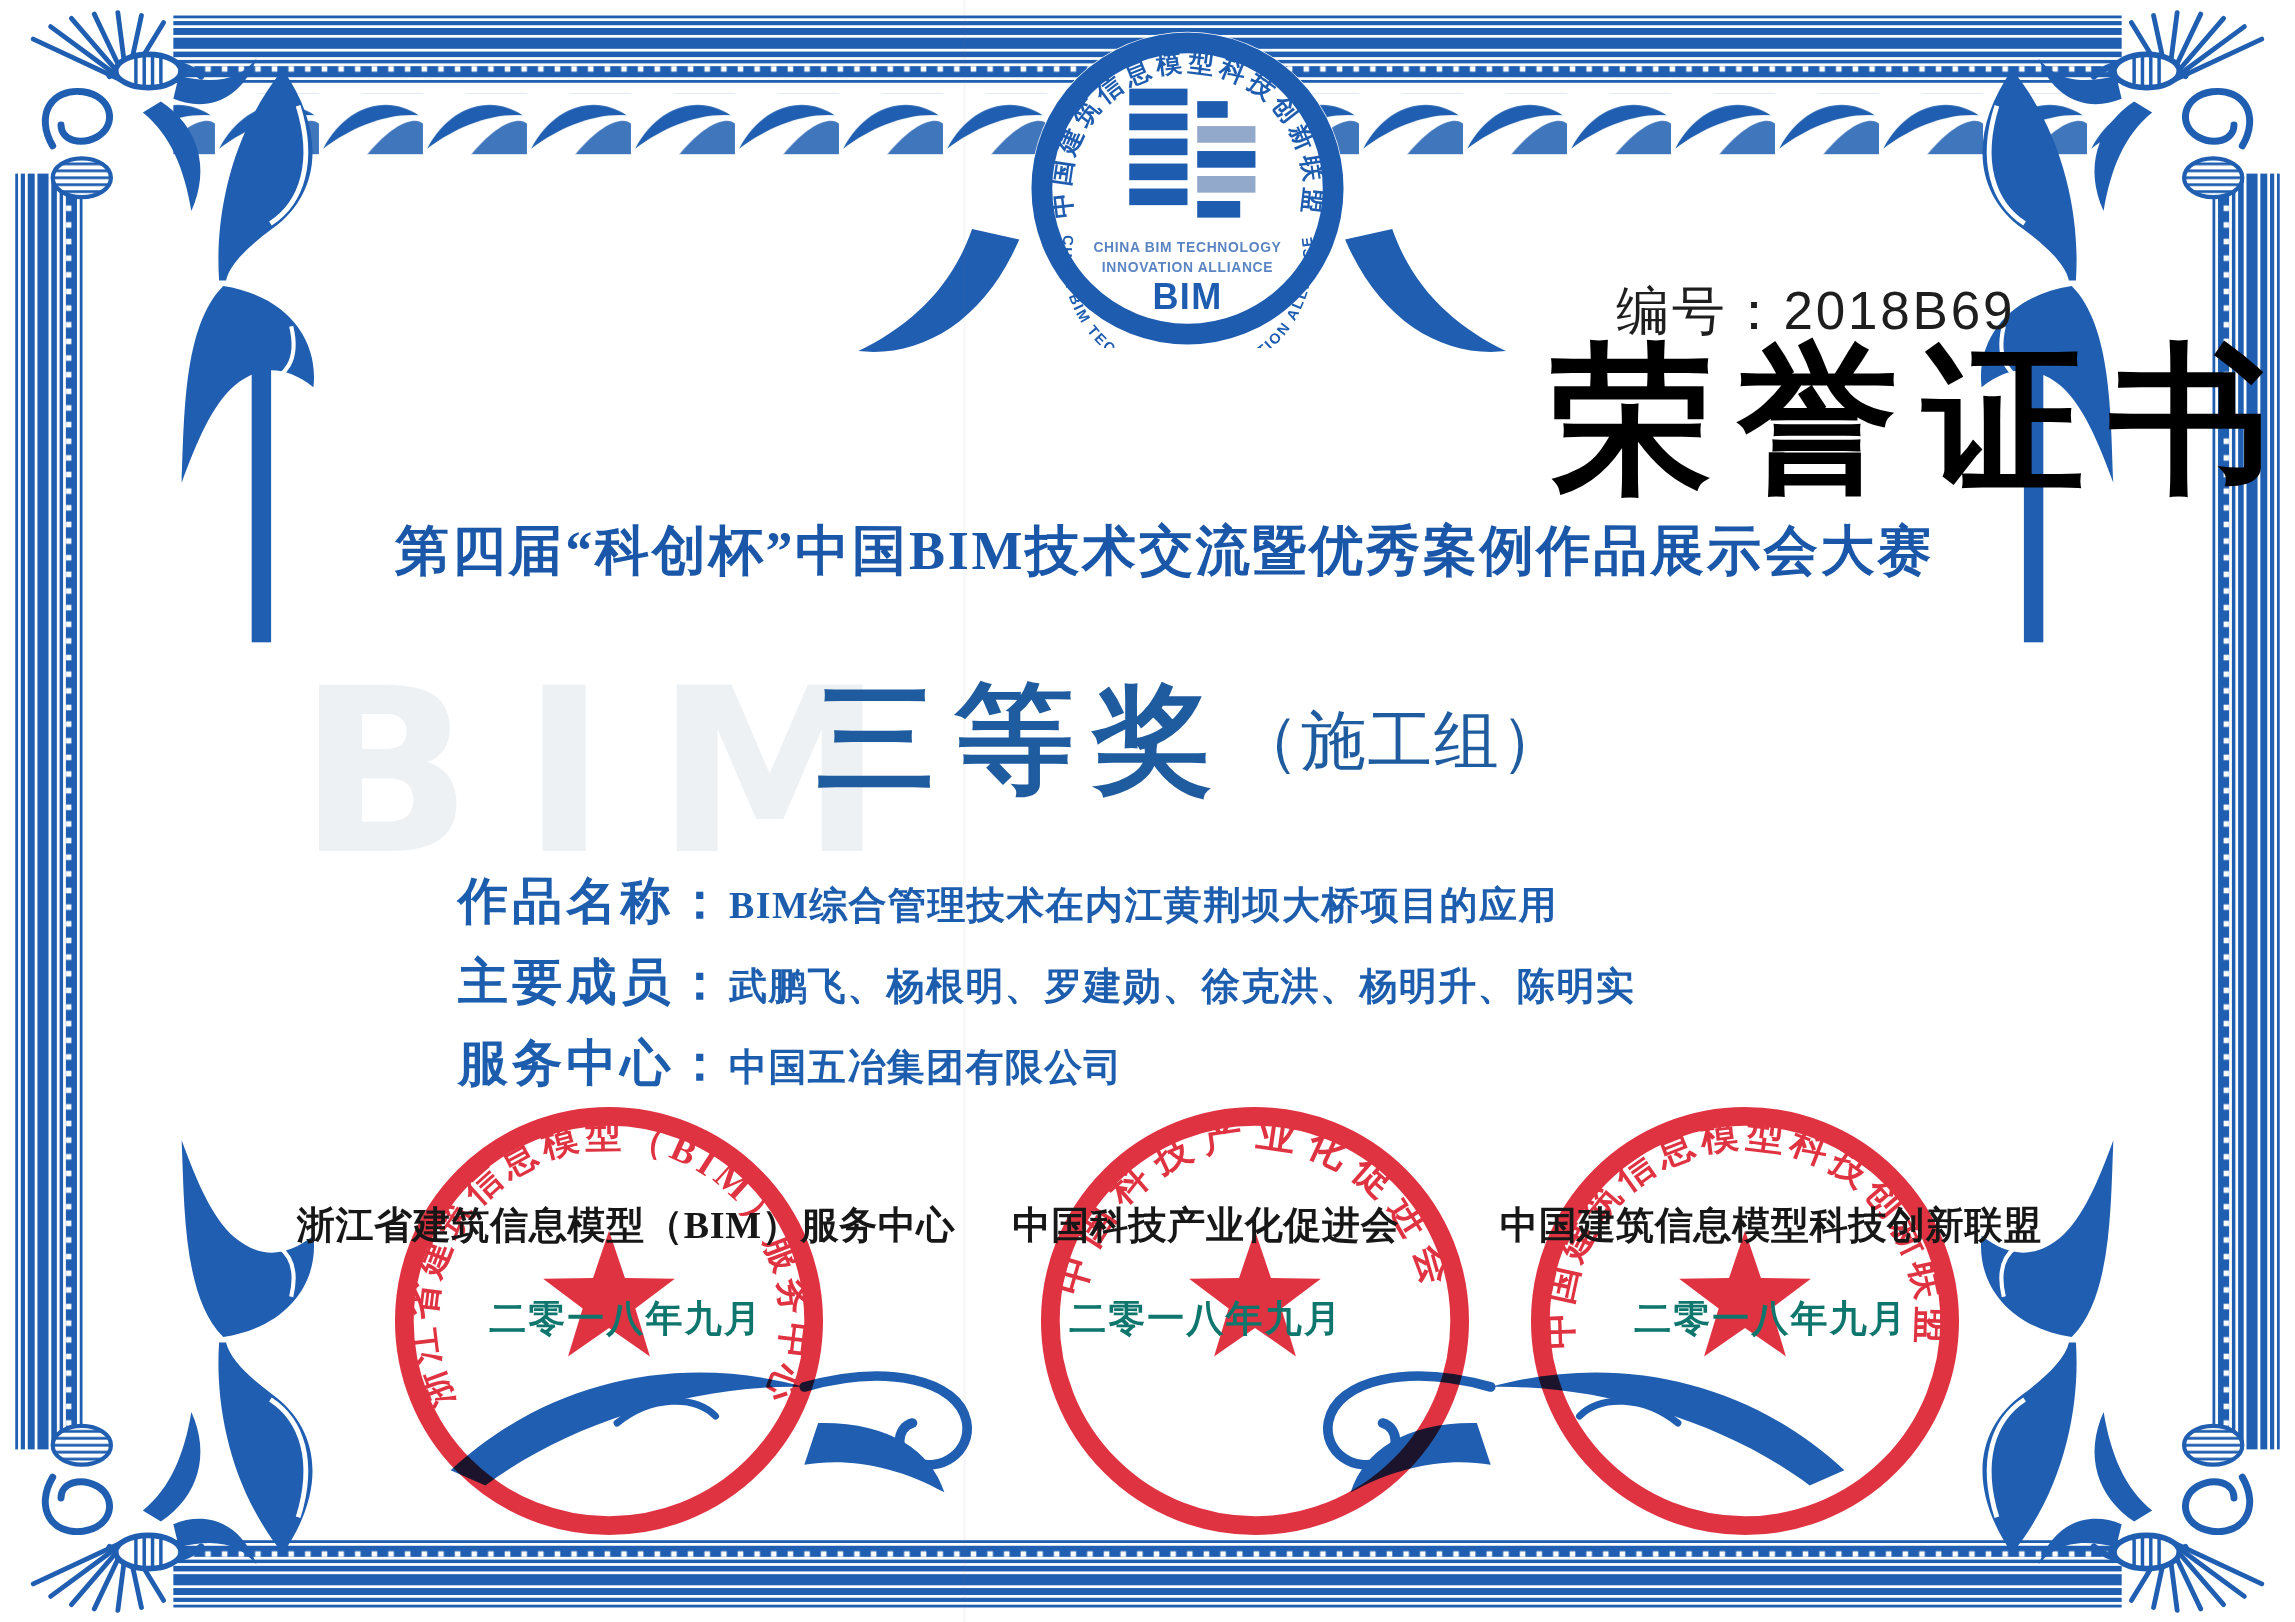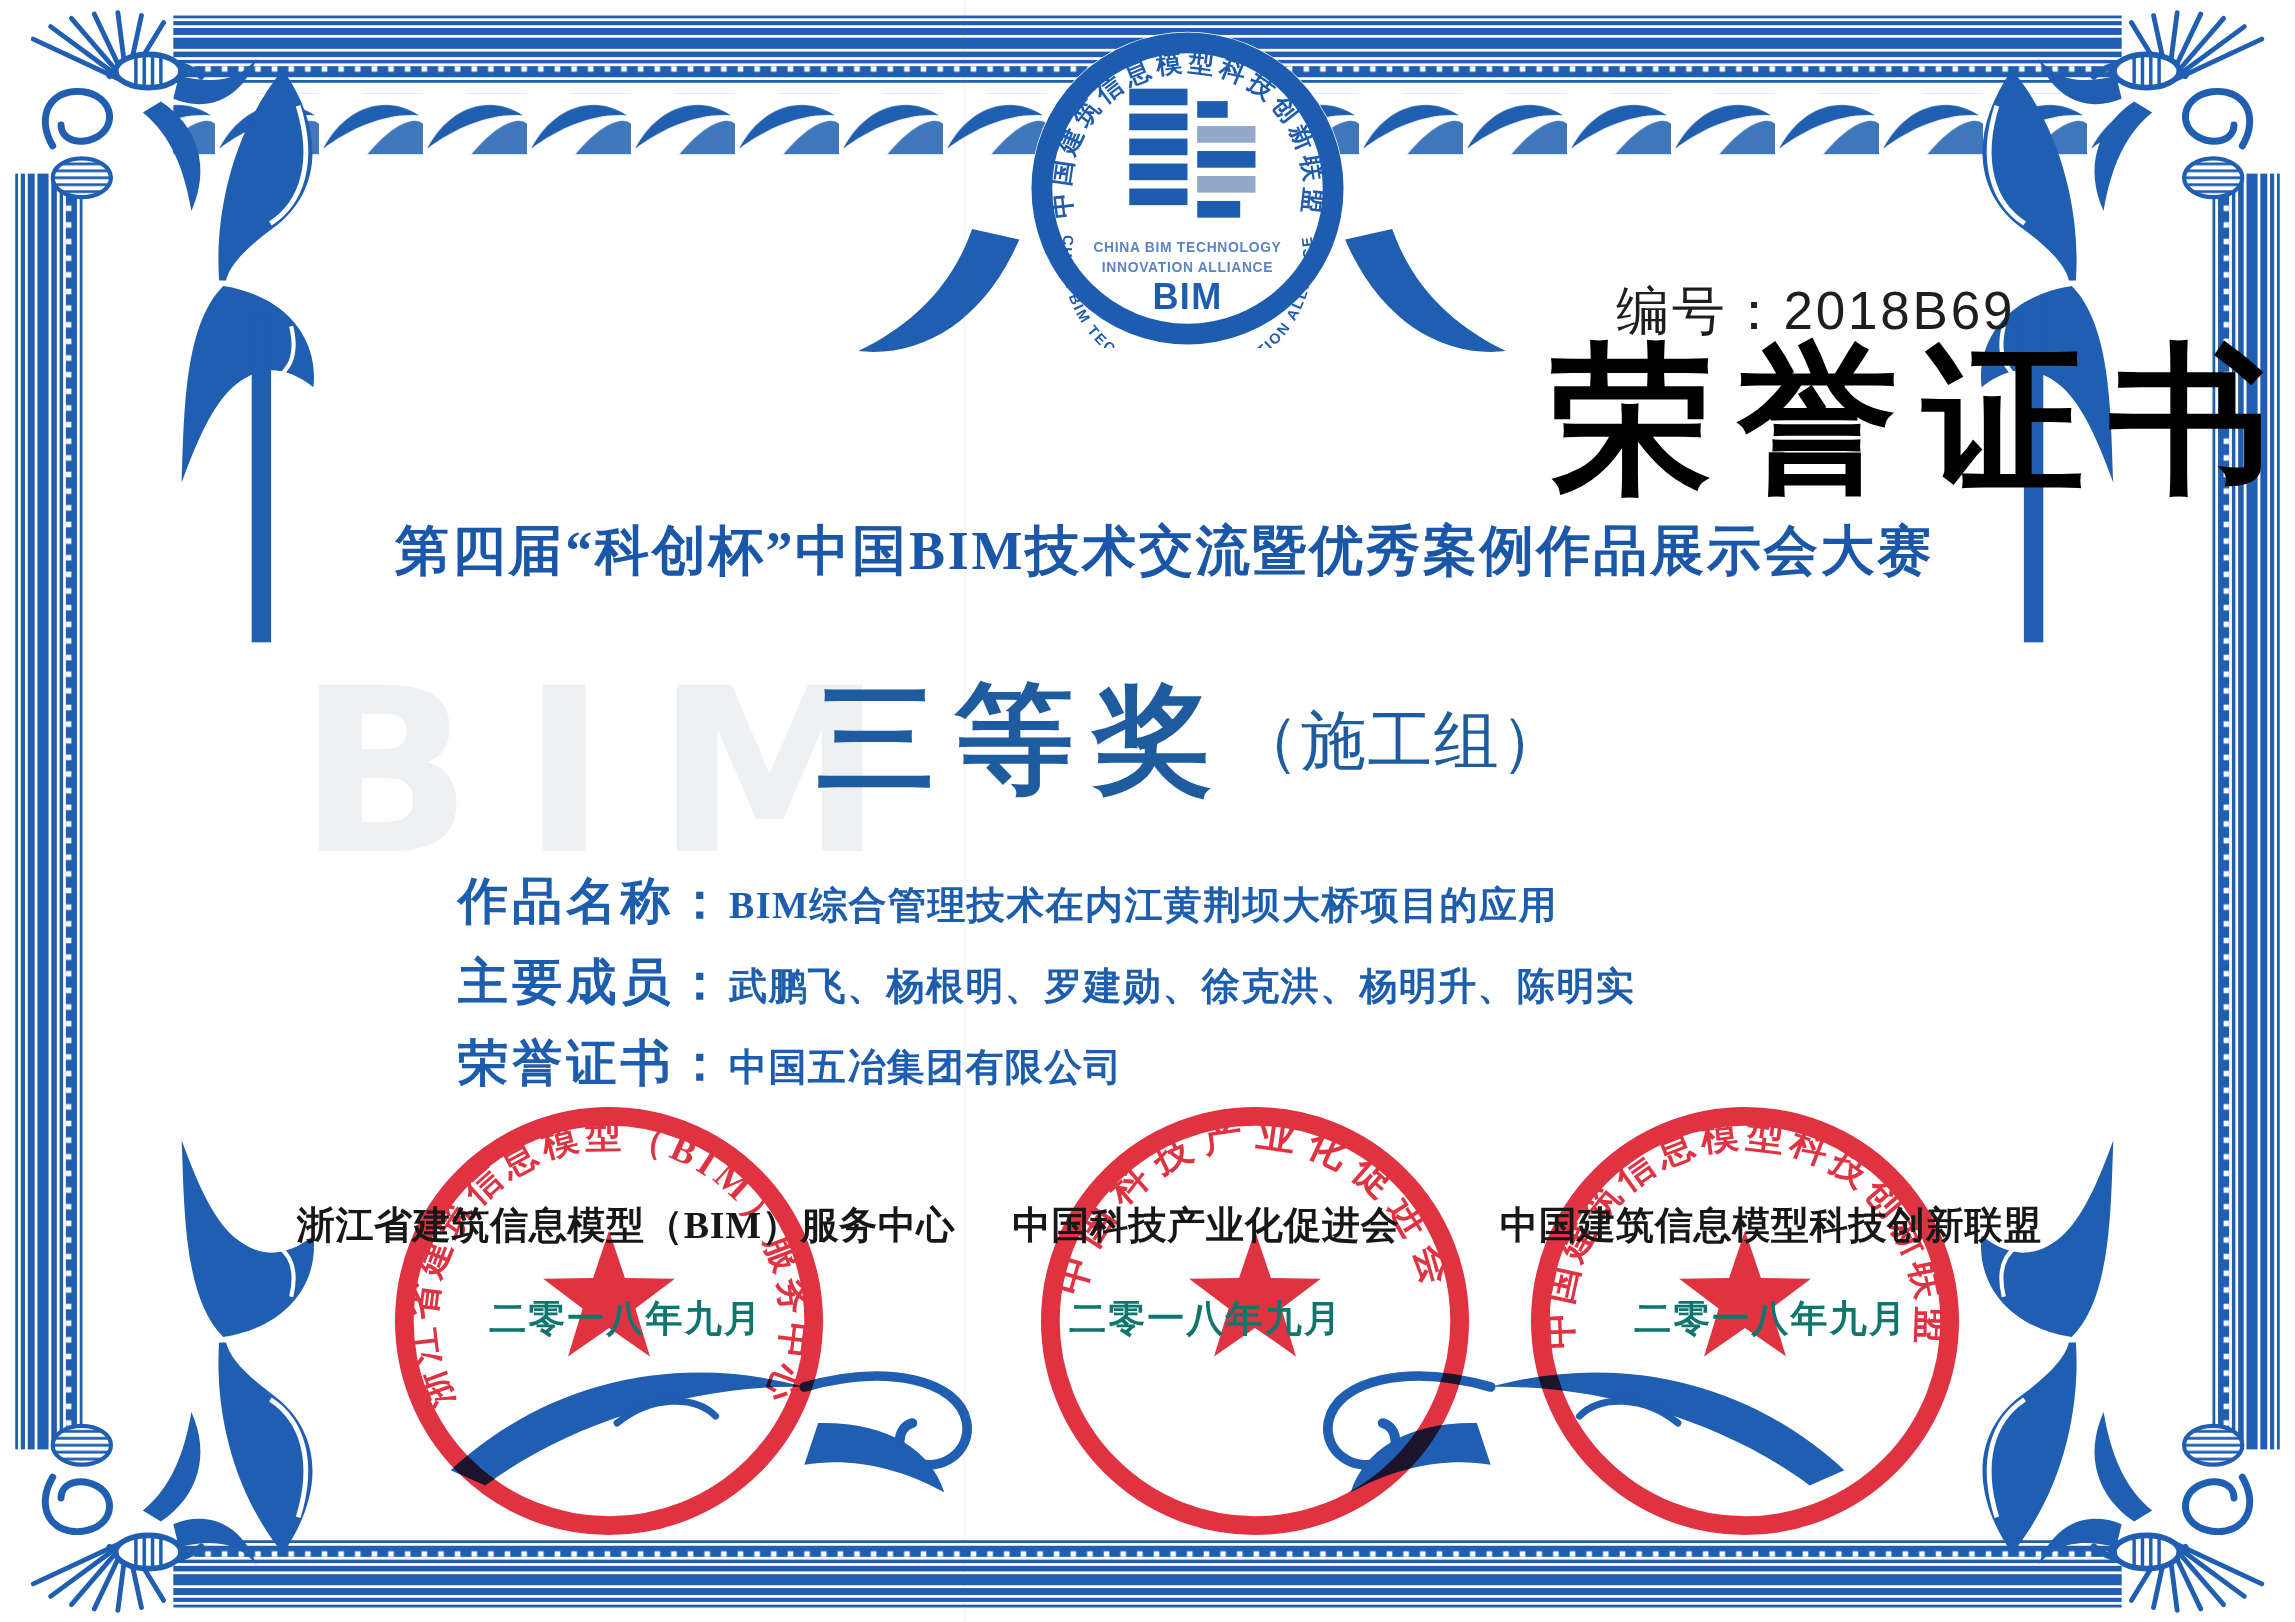--- a/index.html
+++ b/index.html
@@ -206,21 +206,21 @@
 </div>
 
 <div class="fields">
   <div class="field-row">
     <span class="field-label">作品名称：</span><span class="field-value">BIM综合管理技术在内江黄荆坝大桥项目的应用</span>
   </div>
   <div class="field-row">
     <span class="field-label">主要成员：</span><span class="field-value">武鹏飞、杨根明、罗建勋、徐克洪、杨明升、陈明实</span>
   </div>
   <div class="field-row">
-    <span class="field-label">荣誉证书：</span><span class="field-value">中国五冶集团有限公司</span>
+    <span class="field-label">服务中心：</span><span class="field-value">中国五冶集团有限公司</span>
   </div>
 </div>
 
 <svg class="stamp" style="left:387px;top:1099px" width="444" height="444" viewBox="0 0 640 640">
   <defs>
       <path id="arc0" d="M115,465 A251,251 0 1 1 525,465" fill="none"></path>
     </defs>
   <circle cx="320" cy="320" r="295" fill="none" stroke="#de2332" stroke-width="27"></circle>
   <polygon points="320,190 343,258 415,259 358,302 379,371 320,330 261,371 282,302 225,259 297,258" fill="#de2332"></polygon>
   <text class="stampText s0"><textPath href="#arc0" startOffset="50%" text-anchor="middle">浙江省建筑信息模型（BIM）服务中心</textPath></text>

